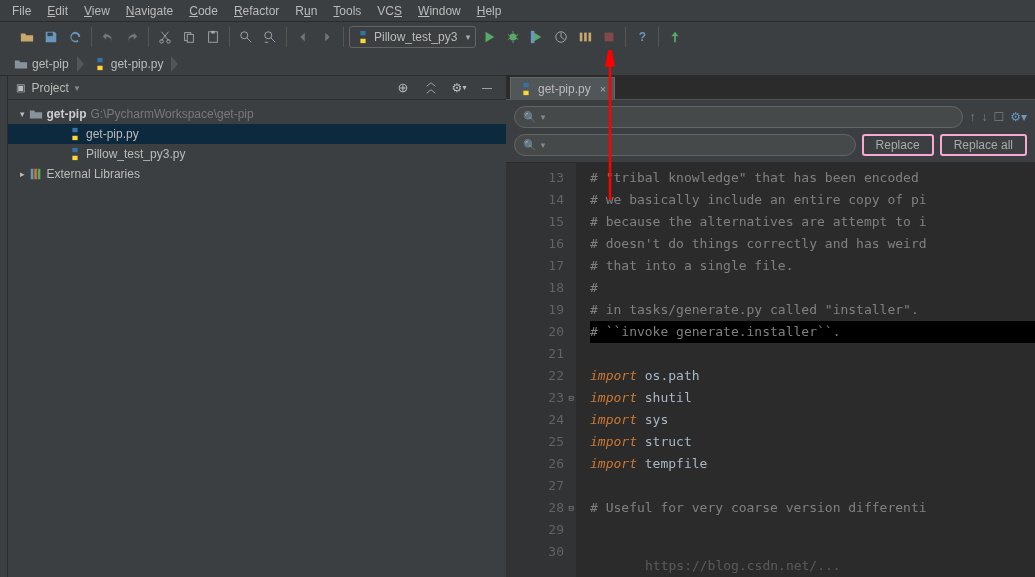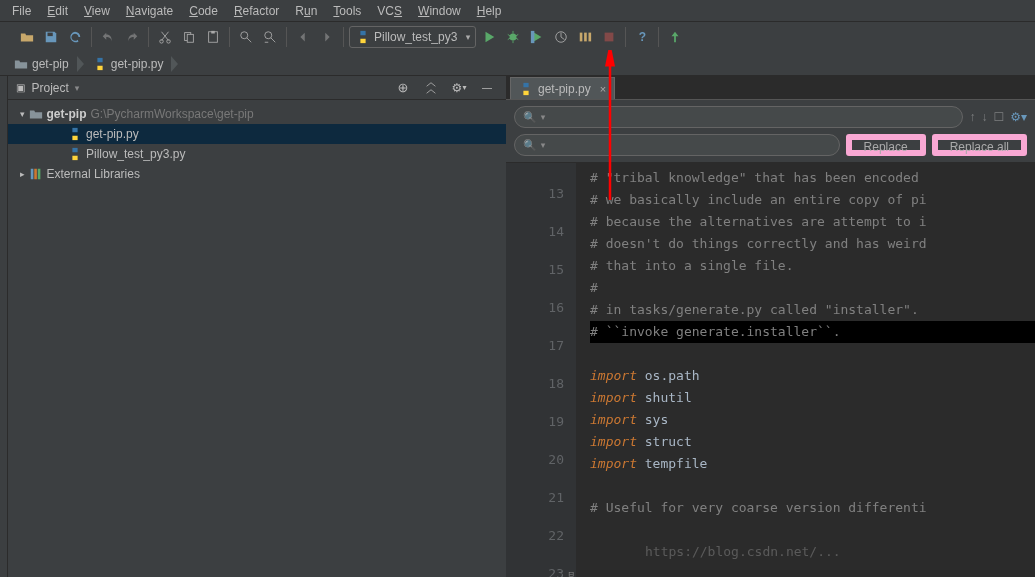--- a/index.html
+++ b/index.html
@@ -71,39 +71,39 @@
     .search-area { padding: 6px 8px; background: #3c3f41; display: flex; flex-direction: column; gap: 6px; border-bottom: 1px solid #2b2b2b; }
     .search-row { display: flex; align-items: center; gap: 6px; }
     .search-box {
       flex: 1; height: 22px; background: #45494a; border: 1px solid #646464;
       border-radius: 11px; display: flex; align-items: center; padding: 0 8px;
     }
     .search-box::before { content: "🔍"; font-size: 11px; margin-right: 4px; opacity: 0.6; }
     .search-box::after { content: "▾"; font-size: 9px; color: #888; }
     .btn-outline {
       height: 22px; padding: 0 12px; background: transparent;
-      border: 6px solid #f9a8d4; color: #aaa; border-radius: 3px;
+      border: 2px solid #f9a8d4; color: #aaa; border-radius: 3px;
       font-size: 12px; cursor: pointer;
     }
     .nav-icons { display: flex; gap: 6px; opacity: 0.5; }
     .code { flex: 1; display: flex; background: #2b2b2b; font-family: "Consolas", monospace; font-size: 13px; overflow: hidden; }
     .gutter { width: 70px; background: #313335; color: #606366; text-align: right; padding: 4px 12px 4px 4px; }
-    .gutter div { height: 22px; line-height: 22px; position: relative; margin-top: 16px; }
+    .gutter div { height: 22px; line-height: 22px; position: relative; }
     .fold-mark::after { content: "⊟"; position: absolute; right: -10px; font-size: 9px; color: #888; }
     .lines { flex: 1; padding: 4px 0 4px 14px; color: #a9b7c6; overflow: hidden; }
     .lines div { height: 22px; line-height: 22px; white-space: pre; }
     .comment { color: #808080; }
     .kw { color: #cc7832; font-weight: 500; font-style: italic; }
     .caret-line { background: #000000; }
     .red-arrow {
       position: absolute; left: 600px; top: 50px;
       pointer-events: none;
     }
     .watermark {
-      position: absolute; bottom: 18px; left: 645px;
+      position: absolute; bottom: 4px; left: 645px;
       color: rgba(200,200,200,0.3); font-size: 13px;
       font-family: monospace; pointer-events: none;
     }
     .ico { width: 14px; height: 14px; display: inline-block; }
   </style>
 </head>
 <body>
 
 <div class="menubar">
   <span class="menubar-item"><span>File</span></span>

